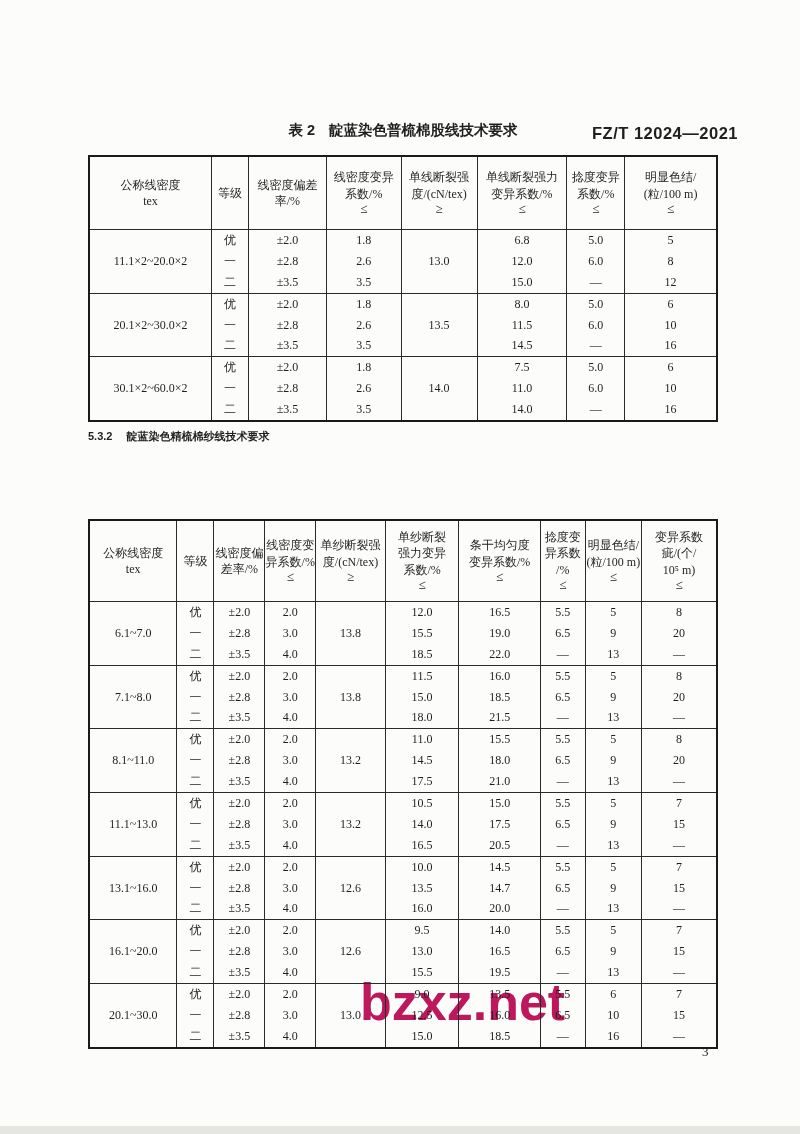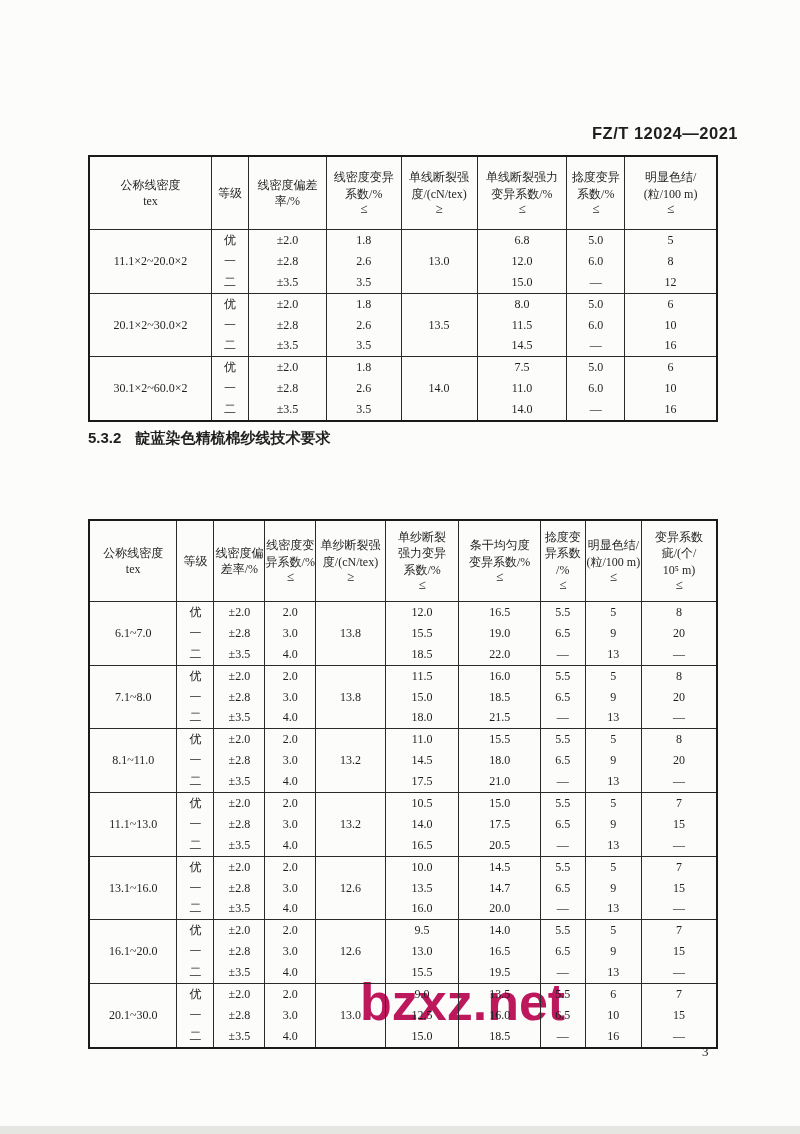--- a/index.html
+++ b/index.html
@@ -20,21 +20,21 @@
     position:absolute;left:88px;width:630px;text-align:center;
     font-family:"Liberation Sans","DejaVu Sans",sans-serif;
     font-weight:bold;font-size:14.5px;
   }
   #t2-title{top:121px;}
   #t3-title{top:491px;}
   .title-label{margin-right:14px;}
   .section-line{
     position:absolute;left:88px;margin:0;
     font-family:"Liberation Sans","DejaVu Sans",sans-serif;
-    font-size:15px;font-weight:bold;
+    font-size:11px;font-weight:bold;
   }
   #sec-5321{font-weight:600;}
   .sec-num{margin-right:14px;}
   .tbl{
     position:absolute;left:88px;width:630px;
     border-collapse:collapse;table-layout:fixed;
     font-size:12px;z-index:2;
   }
   #table2{top:155px;}
   #table3{top:519px;}
@@ -68,20 +68,23 @@
 </style>
 </head>
 <body>
 
 <div class="page">
 
   <div class="watermark">bzxz.net</div>
 
   <div class="doc-number">FZ/T 12024—2021</div>
 
+  <div class="table-title" id="t2-title">
+    <span class="title-label">表 2</span><span>靛蓝染色普梳棉股线技术要求</span>
+  </div>
 
   <table class="tbl" id="table2">
       <colgroup>
         <col style="width: 19.5%;">
         <col style="width: 5.9%;">
         <col style="width: 12.4%;">
         <col style="width: 11.9%;">
         <col style="width: 12.1%;">
         <col style="width: 14.3%;">
         <col style="width: 9.2%;">

